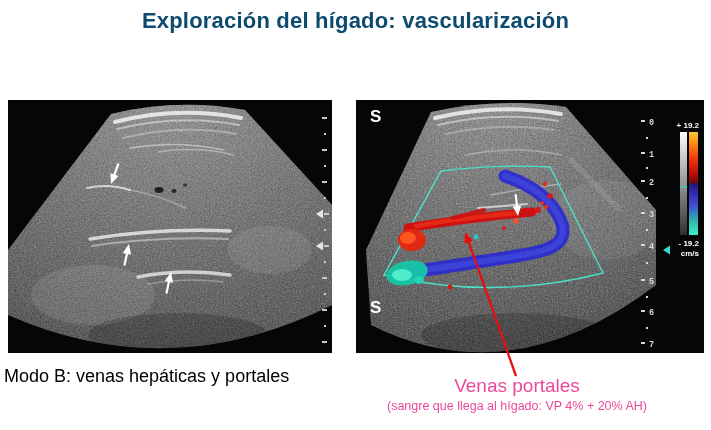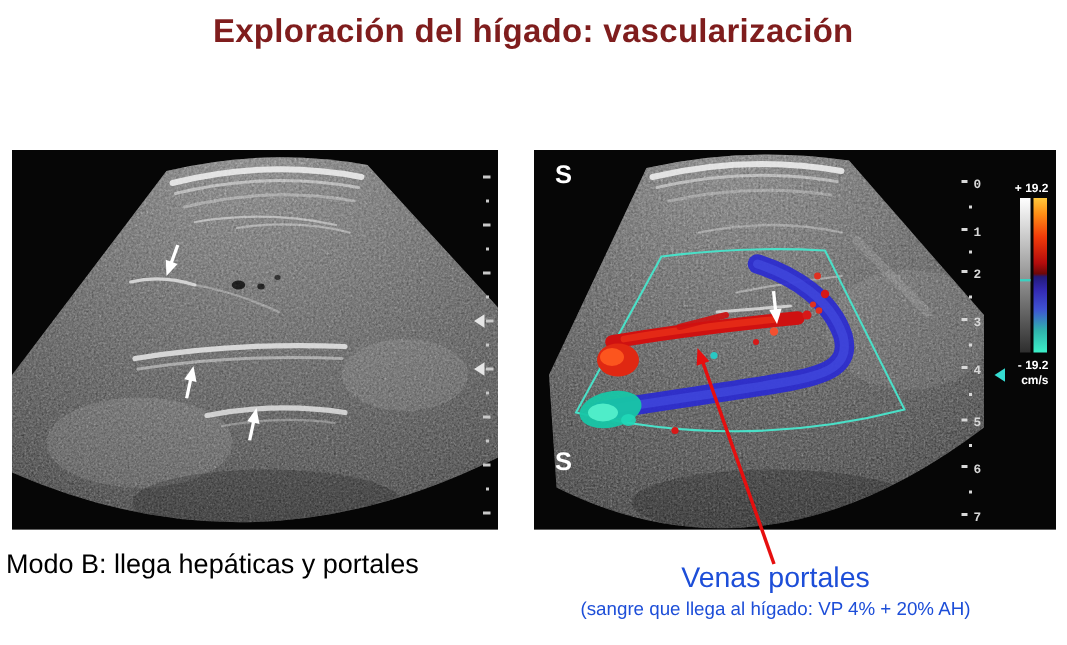--- a/index.html
+++ b/index.html
@@ -2,32 +2,32 @@
 <html><head>
 <meta charset="utf-8">
 <style>
   html,body{margin:0;padding:0;background:#ffffff;}
   .stage{
     position:relative;width:711px;height:430px;background:#ffffff;
     font-family:"Liberation Sans",sans-serif;overflow:hidden;
   }
   .slide-title{
     position:absolute;top:8px;left:0;width:100%;
-    text-align:center;font-size:22px;font-weight:bold;color:#7f1d1d;
+    text-align:center;font-size:22px;font-weight:bold;color:#0c4a6e;
     margin:0;letter-spacing:.2px;
   }
   .us-panel{position:absolute;top:100px;height:253px;background:#000;}
   .us-panel.left{left:8px;width:324px;}
   .us-panel.right{left:356px;width:348px;}
   .us-panel svg{display:block;}
   .caption-left{
     position:absolute;left:4px;top:366px;font-size:18px;color:#000;
   }
   .caption-right{
-    position:absolute;left:350px;top:375px;width:334px;text-align:center;color:#1d4ed8;
+    position:absolute;left:350px;top:375px;width:334px;text-align:center;color:#ec4899;
   }
   .caption-right .cap-title{font-size:19px;line-height:21px;}
   .caption-right .cap-sub{font-size:12.5px;line-height:15px;margin-top:3px;}
   .overlay{position:absolute;left:0;top:0;width:711px;height:430px;pointer-events:none;}
 </style>
 </head>
 <body>
 
 <div class="stage">
 
@@ -266,21 +266,21 @@
         <text x="343" y="28" font-size="8" font-weight="bold" fill="#ffffff" text-anchor="end">+ 19.2</text>
         <rect x="324" y="32" width="7" height="103" fill="url(#grayGrad)"></rect>
         <rect x="324" y="86" width="7" height="1.6" fill="#3ad0c0"></rect>
         <rect x="333" y="32" width="9" height="103" fill="url(#velGrad)"></rect>
         <text x="343" y="146" font-size="8" font-weight="bold" fill="#ffffff" text-anchor="end">- 19.2</text>
         <text x="343" y="156" font-size="8" font-weight="bold" fill="#ffffff" text-anchor="end">cm/s</text>
       </g>
     </svg>
   </div>
 
-  <div class="caption-left">Modo B: llega hepáticas y portales</div>
+  <div class="caption-left">Modo B: venas hepáticas y portales</div>
 
   <div class="caption-right">
     <div class="cap-title">Venas portales</div>
     <div class="cap-sub">(sangre que llega al hígado: VP 4% + 20% AH)</div>
   </div>
 
   <svg class="overlay" viewBox="0 0 711 430">
     <line x1="516" y1="376" x2="468" y2="240" stroke-width="2.3" stroke="#e60f0f"></line>
     <g transform="translate(465,232) rotate(-19.5)">
       <polygon points="0,0 -4.5,11 4.5,11" fill="#e60f0f"></polygon>

